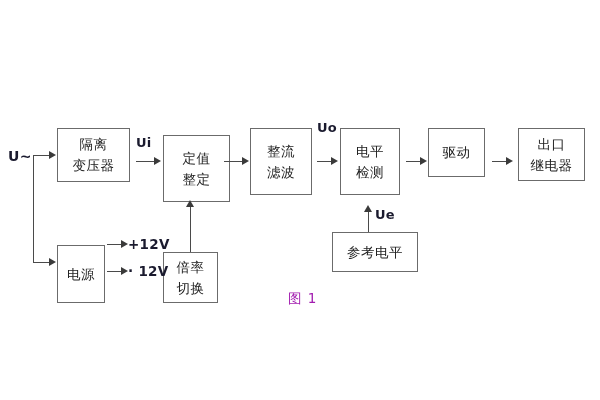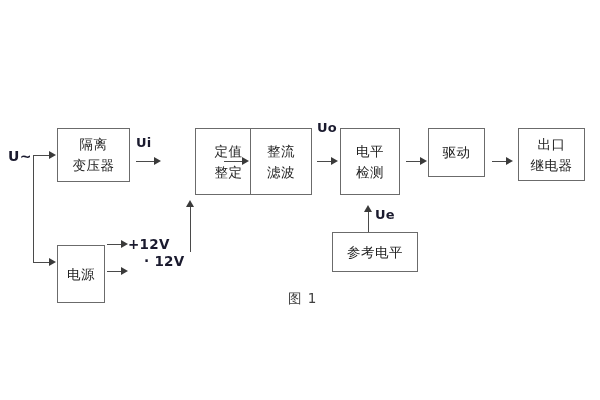--- a/index.html
+++ b/index.html
@@ -61,21 +61,21 @@
   .arrow-u {
     position: absolute;
     width: 0; height: 0;
     border-left: 4.2px solid transparent;
     border-right: 4.2px solid transparent;
     border-bottom: 7px solid #3a3a3a;
   }
   .caption {
     position: absolute;
     font-size: 13.5px;
-    color: #404040;
+    color: #a21caf;
     letter-spacing: 1px;
     white-space: nowrap;
   }
 </style>
 </head>
 <body>
 
 <div id="canvas">
 
   <div class="lbl" style="left:8px; top:148px; font-size:14px; font-weight:600;">U~</div>
@@ -88,21 +88,21 @@
   <div class="arrow-r" style="left:49px; top:151px;"></div>
 
   <div class="hline" style="left:33px; top:262px; width:17px;"></div>
   <div class="arrow-r" style="left:49px; top:258px;"></div>
 
   <div class="box" style="left:57px; top:128px; width:73px; height:54px;">
     <span class="ln">隔离</span>
     <span class="ln">变压器</span>
   </div>
 
-  <div class="box" style="left:163px; top:128px; width:67px; height:67px;margin-left:32px;">
+  <div class="box" style="left:163px; top:135px; width:67px; height:67px;">
     <span class="ln">定值</span>
     <span class="ln">整定</span>
   </div>
 
   <div class="box" style="left:250px; top:128px; width:62px; height:67px;">
     <span class="ln">整流</span>
     <span class="ln">滤波</span>
   </div>
 
   <div class="box" style="left:340px; top:128px; width:60px; height:67px;">
@@ -133,32 +133,36 @@
   <div class="hline" style="left:406px; top:161px; width:17px;"></div>
   <div class="arrow-r" style="left:420px; top:157px;"></div>
 
   <div class="hline" style="left:492px; top:161px; width:17px;"></div>
   <div class="arrow-r" style="left:506px; top:157px;"></div>
 
   <div class="box" style="left:57px; top:245px; width:48px; height:58px; justify-content:center;">
     <span class="ln">电源</span>
   </div>
 
+  <div class="box" style="left:163px; top:252px; width:55px; height:51px;">
+    <span class="ln">倍率</span>
+    <span class="ln">切换</span>
+  </div>
 
   <div class="box" style="left:332px; top:232px; width:86px; height:40px;">
     <span class="ln">参考电平</span>
   </div>
 
   <div class="hline" style="left:107px; top:244px; width:16px;"></div>
   <div class="arrow-r" style="left:121px; top:240px;"></div>
   <div class="lbl" style="left:128px; top:236px; font-size:13.5px; font-weight:600;">+12V</div>
 
   <div class="hline" style="left:107px; top:271px; width:16px;"></div>
   <div class="arrow-r" style="left:121px; top:267px;"></div>
-  <div class="lbl" style="left:128px; top:253px; font-size:13.5px; font-weight:600;margin-left:16px;">· 12V</div>
+  <div class="lbl" style="left:128px; top:263px; font-size:13.5px; font-weight:600;">· 12V</div>
 
   <div class="vline" style="left:190px; top:207px; height:45px;"></div>
   <div class="arrow-u" style="left:186px; top:200px;"></div>
 
   <div class="vline" style="left:368px; top:211px; height:21px;"></div>
   <div class="arrow-u" style="left:364px; top:205px;"></div>
   <div class="lbl" style="left:375px; top:207px; font-weight:600;">Ue</div>
 
   <div class="caption" style="left:288px; top:290px;">图 1</div>
 

